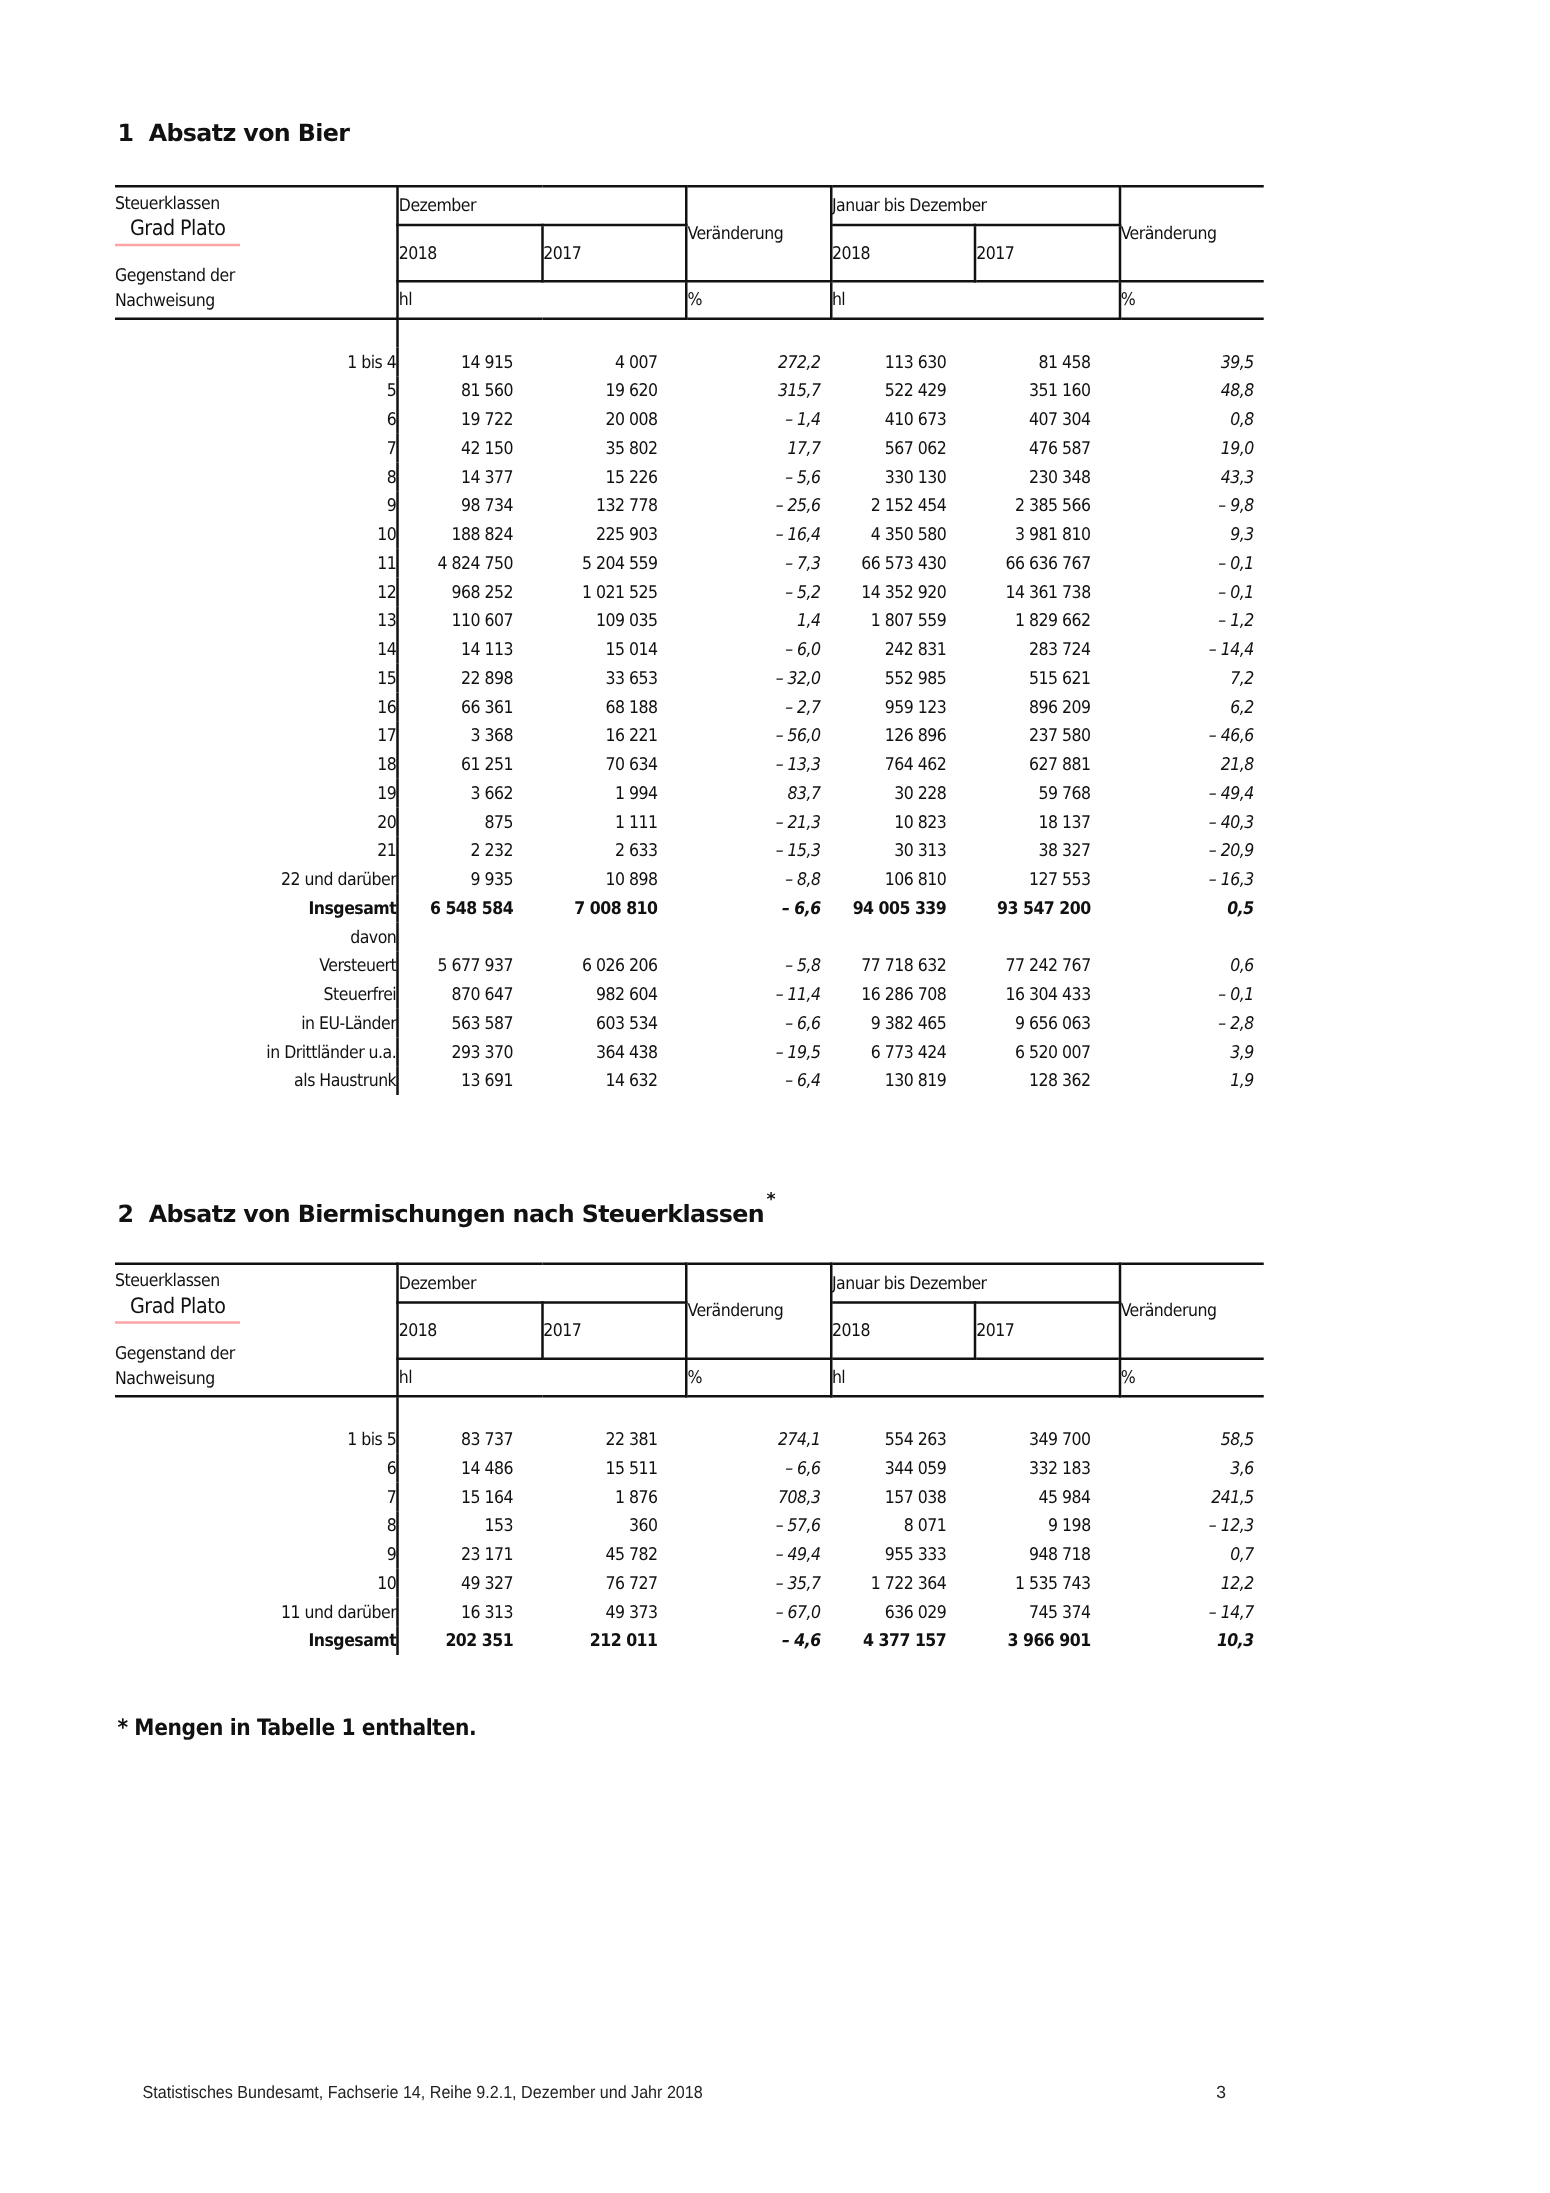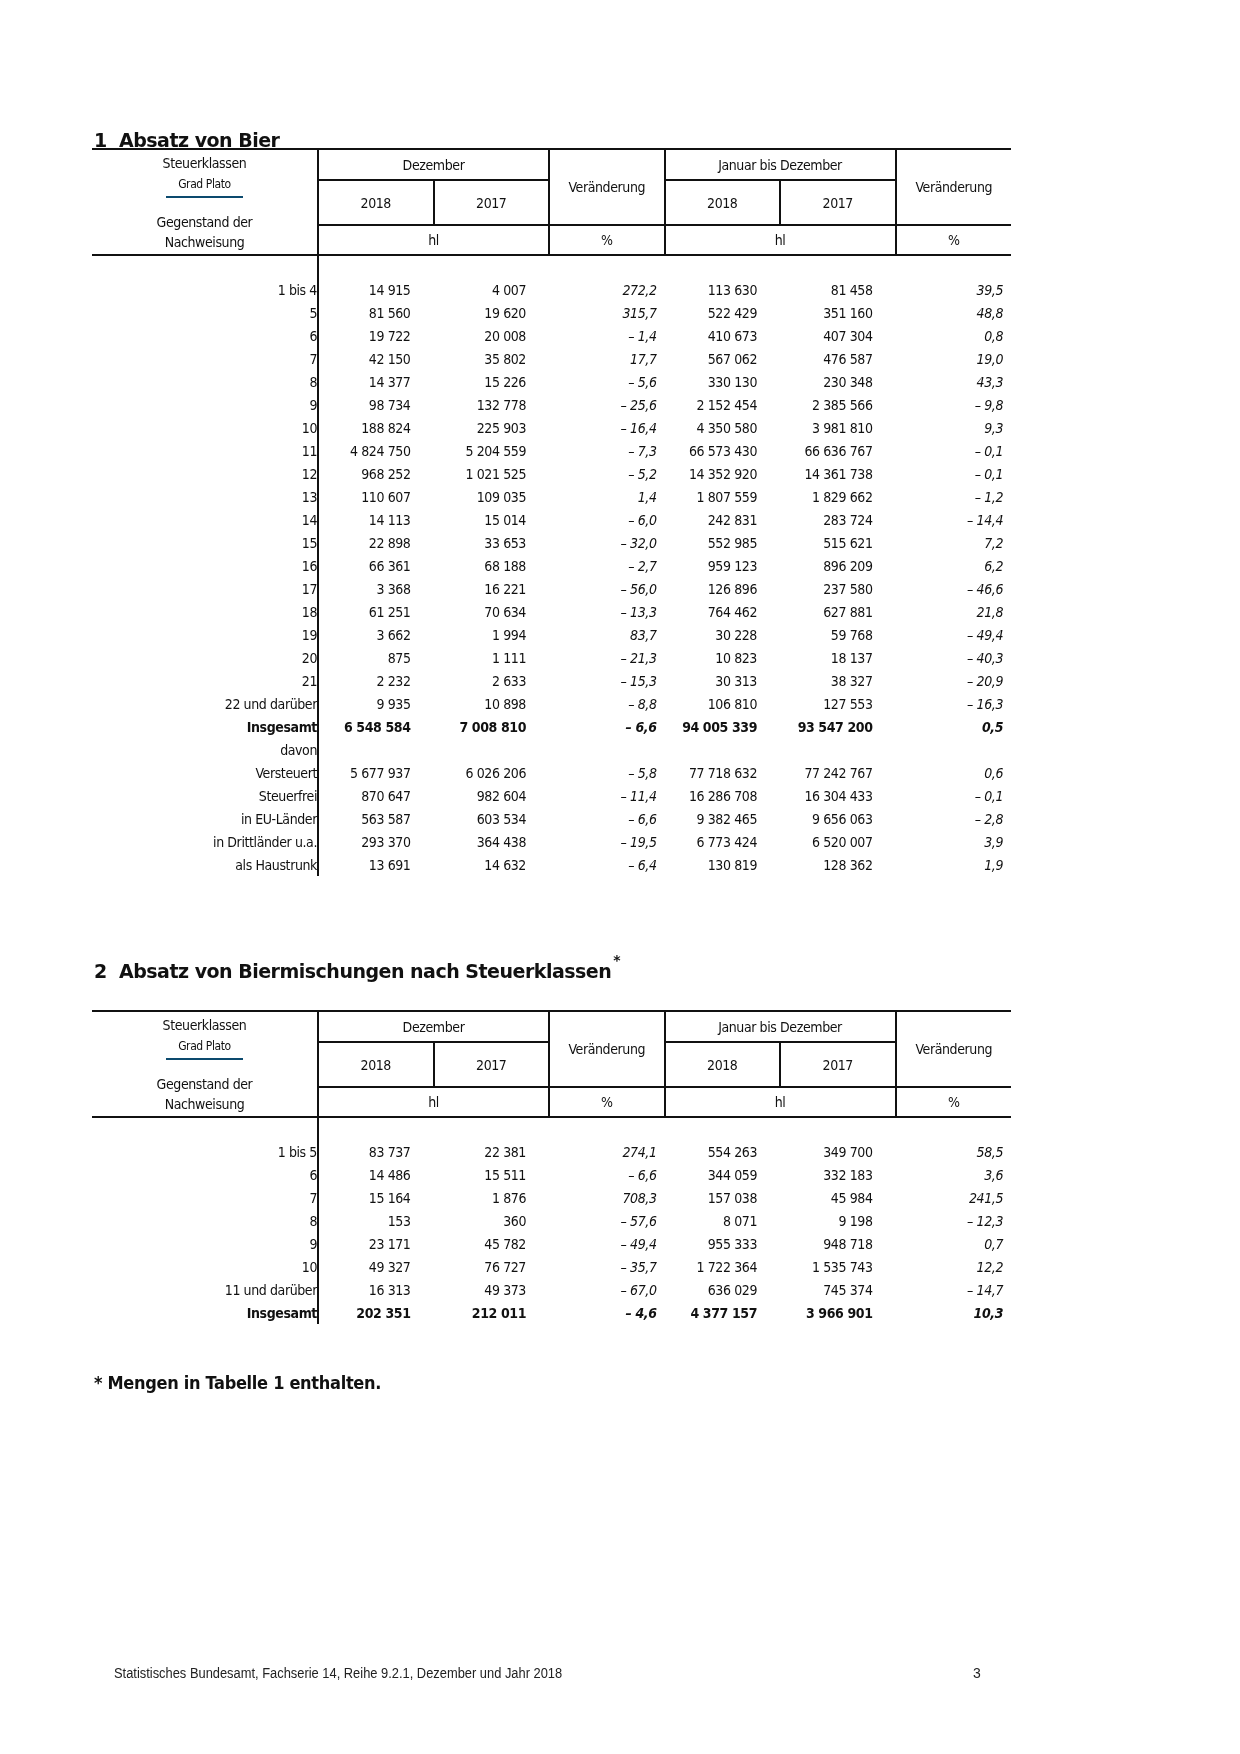--- a/index.html
+++ b/index.html
@@ -2,43 +2,43 @@
 <html><head>
 <meta charset="utf-8">
 <style>
   html, body { margin:0; padding:0; background:#fff; }
   body { width:1240px; height:1754px; position:relative; font-family:"DejaVu Sans Condensed","DejaVu Sans",sans-serif; color:#111; }
   .sect-title { position:absolute; left:94px; font-weight:bold; font-size:19px; font-family:"DejaVu Sans",sans-serif; letter-spacing:-0.5px; }
   .sect-title sup { font-size:14px; position:relative; top:-6px; margin-left:2px; }
   table.stat { position:absolute; left:92px; width:919px; border-collapse:collapse; table-layout:fixed; font-size:14px; letter-spacing:-0.4px; }
   table.stat col.c0 { width:226px; }
   table.stat col.cn { width:115.5px; }
-  table.stat thead th { font-weight:normal; text-align:center; padding:0; border:2px solid #111; border-top-width:2px; height:28px; vertical-align:middle; }
+  table.stat thead th { font-weight:normal; text-align:left; padding:0; border:2px solid #111; border-top-width:2px; height:28px; vertical-align:middle; }
   table.stat thead tr.r1 th { border-top:2.5px solid #111; height:29px; }
   table.stat thead tr.r2 th { height:43px; }
   table.stat thead tr.r3 th { height:28px; border-bottom:2.5px solid #111; }
   table.stat thead th.first { border-left:none; line-height:20px; }
   table.stat thead th.last { border-right:none; }
-  .grad { display:inline-block; border-bottom:2px solid #0c4a6e; padding:0 12px 2px; margin-bottom:14px; font-size:12px; }
+  .grad { display:inline-block; border-bottom:2px solid #fca5a5; padding:0 12px 2px; margin-bottom:14px; font-size:17px; }
   table.stat tbody td { padding:0; height:23px; text-align:right; white-space:nowrap; }
   table.stat tbody td.lbl { text-align:right; padding-left:2px; border-right:2px solid #111; }
   table.stat tbody td.pct { font-style:italic; padding-right:8px; }
   table.stat tbody td.num { padding-right:23px; }
   table.stat tbody tr.spacer td { height:22px; }
   table.stat tbody tr.bold td { font-weight:bold; }
   td.ind1 { padding-left:10px !important; }
   td.ind2 { padding-left:16px !important; }
   .footnote { position:absolute; left:94px; top:1372px; font-size:18px; font-weight:bold; letter-spacing:-0.3px; }
   .footer { position:absolute; left:114px; top:1665px; font-size:14px; font-family:"Liberation Sans",sans-serif; color:#222; transform:scaleX(0.92); transform-origin:left; }
   .pageno { position:absolute; left:973px; top:1665px; font-size:14px; font-family:"Liberation Sans",sans-serif; color:#222; }
 </style>
 </head>
 <body>
 
-<div class="sect-title" style="top:96px;margin-top:33px;">
+<div class="sect-title" style="top:96px;">
   <span>1</span>&nbsp;&nbsp;<span>Absatz von Bier</span>
 </div>
 
 <table class="stat" style="top:148px;">
   <colgroup>
       <col class="c0">
       <col class="cn">
       <col class="cn">
       <col class="cn">
       <col class="cn">

